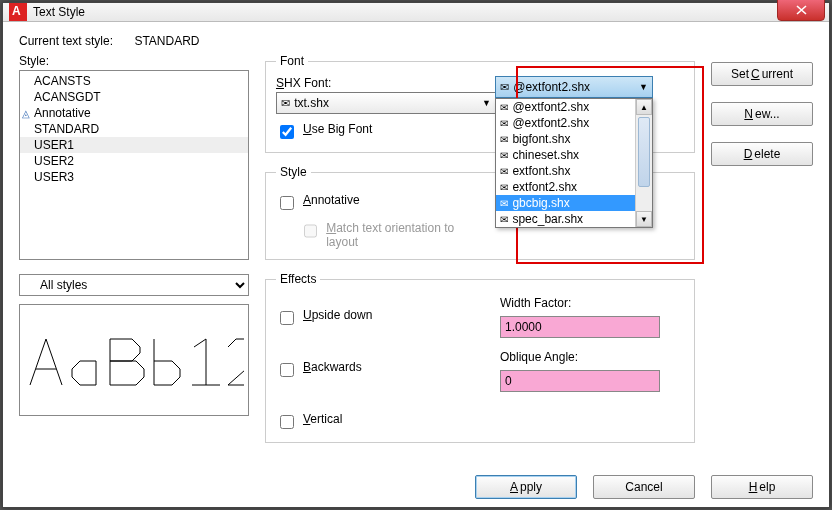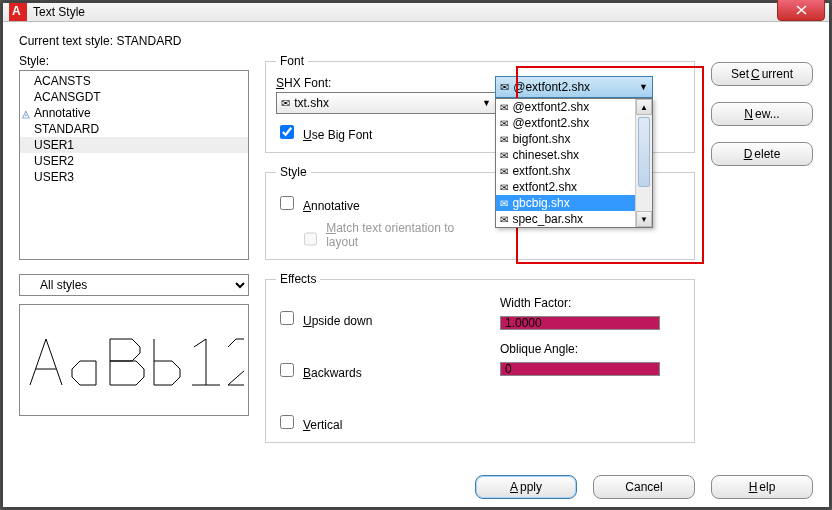--- a/index.html
+++ b/index.html
@@ -5,60 +5,60 @@
 * { box-sizing: border-box; font-family: "Segoe UI", Tahoma, sans-serif; font-size: 12px; }
 body { margin: 0; background: #555; padding: 2px; }
 .window { width: 828px; height: 506px; background: #fff; border: 1px solid #444; box-shadow: 0 0 6px rgba(0,0,0,0.5); display: flex; flex-direction: column; }
 .titlebar { height: 30px; background: linear-gradient(#f7f7f7,#e8e8e8); border-bottom: 1px solid #bbb; display: flex; align-items: center; padding: 0 0 0 6px; }
 .titlebar .appicon { width: 18px; height: 18px; background: #d22; position: relative; margin-right: 6px; }
 .titlebar .appicon::after { content: "A"; position: absolute; color: #fff; font-weight: bold; font-size: 12px; left: 3px; top: 1px; }
 .titlebar .title { flex: 1; }
 .titlebar .closebtn { width: 48px; height: 22px; margin-right: 4px; margin-top:-4px; background: linear-gradient(#e67,#c9302c); border: 1px solid #a02622; border-radius: 0 0 4px 4px; color: #fff; display: flex; align-items: center; justify-content: center; font-size: 13px; cursor: pointer; }
 .body { flex: 1; padding: 12px 16px 10px 16px; position: relative; }
 .current-line { margin-bottom: 6px; }
-.current-line span:first-child { }
+.current-line span:first-child { margin-right: 18px; }
 .cols { display: flex; gap: 16px; }
 .leftcol { width: 248px; display: flex; flex-direction: column; }
 .label { margin-bottom: 2px; }
 .listbox { border: 1px solid #888; height: 190px; background: #fff; overflow: auto; padding: 2px 0; }
 .listitem { padding: 1px 0 1px 14px; cursor: default; }
 .listitem.sel { background: #eee; }
 .listitem .annot-icon { display:inline-block; width:10px; margin-left:-12px; margin-right:2px; color:#3b6fb6; font-size:10px;}
 .filterbox { margin-top: 14px; display:flex; }
 .filterbox select { flex:1; height:22px; border:1px solid #888; background:#fff;padding-left:16px; }
 .preview { margin-top: 8px; border: 1px solid #888; height: 112px; display: flex; align-items: center; justify-content: center; background:#fff;}
 .preview svg { width: 220px; height: 70px; }
 .midcol { flex: 1; }
 fieldset { border: 1px solid #ccc; margin: 0 0 12px 0; padding: 6px 10px 10px 10px; }
 legend { padding: 0 4px; color:#000;}
 .row { display: flex; gap: 30px; margin-top: 2px;}
 .half { flex: 1; min-width: 0; }
 .combo { width: 220px; height: 22px; border: 1px solid #7a7a7a; background: linear-gradient(#fff,#eaeaea); display:flex; align-items:center; padding:0 4px; position:relative; cursor:default;}
 .combo .caret { margin-left:auto; font-size:9px;}
 .combo .ficon { margin-right:4px; font-size:11px; }
 .combo.open { background: linear-gradient(#cde6f7,#a7d1f0); border-color:#3c7fb1;}
-.chk { display:flex; align-items:flex-end; gap:6px; margin-top:8px;}
+.chk { display:flex; align-items:flex-start; gap:6px; margin-top:8px;}
 .chk input { width:14px; height:14px; }
 .chk.disabled { color:#999;}
 .chk .u { text-decoration: underline; }
 .dropdown { position:absolute; top:21px; left:-1px; width:158px; border:1px solid #777; background:#fff; z-index:50; box-shadow: 2px 2px 4px rgba(0,0,0,0.25);}
 .dropdown .ditem { padding:1px 4px; display:flex; align-items:center; gap:4px; cursor:default; white-space:nowrap;}
 .dropdown .ditem.hl { background:#3399ff; color:#fff;}
 .dropdown .scrollbar { position:absolute; right:0; top:0; bottom:0; width:17px; background:#eee; border-left:1px solid #ccc;}
 .dropdown .sb-up,.dropdown .sb-down{position:absolute;left:0;right:0;height:16px;background:linear-gradient(#f5f5f5,#ddd);border:1px solid #bbb; display:flex;align-items:center;justify-content:center;font-size:8px;}
 .dropdown .sb-up{top:0;} .dropdown .sb-down{bottom:0;}
 .dropdown .sb-thumb{position:absolute; left:2px; right:2px; top:18px; height:70px; background:linear-gradient(#dfe9f5,#c0d4ea); border:1px solid #9cb8d4; border-radius:2px;}
 .highlight-box { position:absolute; border:2px solid #d00; pointer-events:none; }
 .rightcol { width: 110px; display:flex; flex-direction:column; gap:16px; padding-top:8px;}
-.btn { height:24px; border:1px solid #8a8a8a; background:linear-gradient(#fdfdfd,#e4e4e4); border-radius:8px; cursor:pointer; display:flex; align-items:center; justify-content:center; gap:2px; padding:0 10px;}
+.btn { height:24px; border:1px solid #8a8a8a; background:linear-gradient(#fdfdfd,#e4e4e4); border-radius:2px; cursor:pointer; display:flex; align-items:center; justify-content:center; gap:2px; padding:0 10px;}
 .btn .u{text-decoration:underline;}
 .effects-row { display:flex; gap:40px; margin-top:4px;}
 .effects-left { flex:1; display:flex; flex-direction:column; gap:24px; padding-top:4px;}
 .effects-right { flex:1; display:flex; flex-direction:column; gap:6px;}
-.txtinput { width:160px; height:14px; border:1px solid #888; padding:2px 4px; background:#be185d;}
+.txtinput { width:160px; height:22px; border:1px solid #888; padding:2px 4px; background:#f9a8d4;}
 .footer { display:flex; justify-content:flex-end; gap:16px; padding:10px 16px 14px 0;}
 .footer .btn{ width:102px;}
 .footer .btn.primary{ border-color:#3c7fb1; box-shadow:0 0 0 1px #a7d1f0 inset;}
 </style>
 </head>
 <body>
 
 <div class="window">
   <div class="titlebar">
     <div class="appicon"></div>

